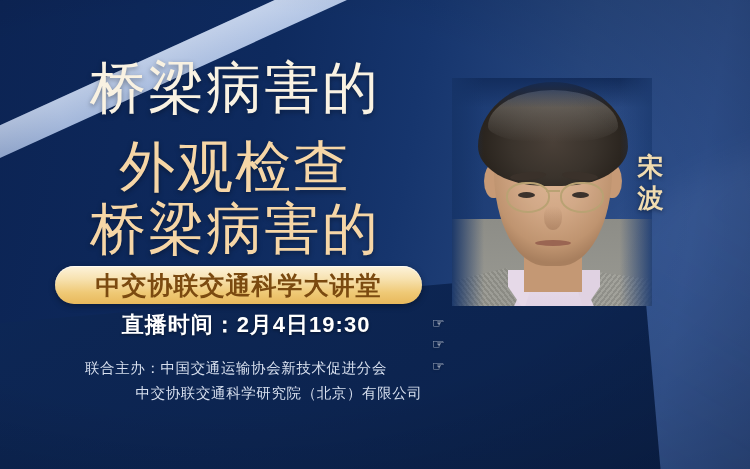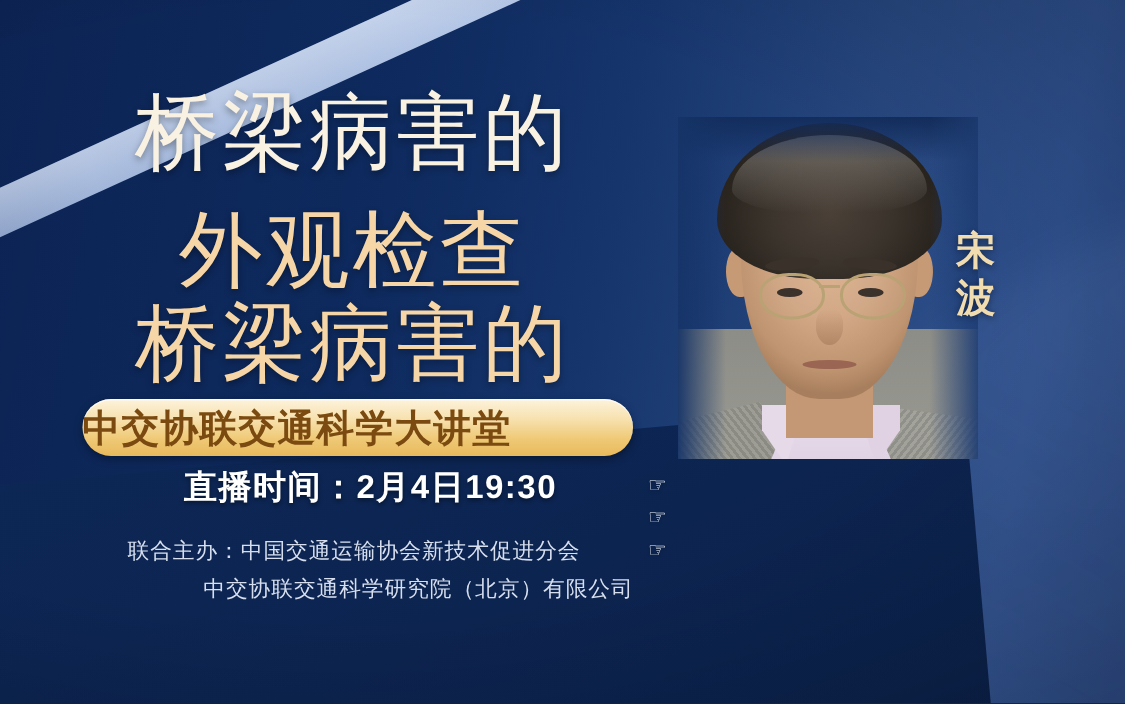--- a/index.html
+++ b/index.html
@@ -172,32 +172,33 @@
   .t1{font-size:56px;color:#f9f2e2;text-shadow:0 2px 5px rgba(0,0,0,.35);}
   .t2{font-size:56px;color:#f6d6a6;text-shadow:0 2px 5px rgba(0,0,0,.35);margin-top:20px;}
   .t3{font-size:56px;color:#f6d6a6;text-shadow:0 2px 5px rgba(0,0,0,.35);margin-top:2px;}
 
   .pill{
     position:absolute;left:55px;top:266px;
     width:367px;height:38px;
     border-radius:19px;
     background:linear-gradient(180deg,#fdf3dc 0%,#f7e2b0 34%,#efc976 70%,#e8b95c 100%);
     box-shadow:0 2px 6px rgba(0,0,0,.35), inset 0 1px 0 rgba(255,255,255,.65);
-    display:flex;align-items:center;justify-content:flex-start;
+    display:flex;align-items:center;justify-content:center;
   }
   .pill span{
     font-size:25px;font-weight:700;letter-spacing:1px;
     color:#7b4a10;
   }
 
   .livetime{
-    position:absolute;left:13px;top:310px;width:468px;
+    position:absolute;left:0;top:310px;width:468px;
     text-align:center;
     font-size:22px;font-weight:700;color:#ffffff;letter-spacing:1px;
     text-shadow:0 1px 3px rgba(0,0,0,.45);
+    padding-left:12px;
   }
 
   .organizers{
     position:absolute;left:0;top:356px;width:472px;
     text-align:center;
     color:#d7dfee;font-size:14.5px;line-height:1.72;letter-spacing:.6px;
   }
   .org-line{display:block;white-space:nowrap;text-align:center;}
   .org-line.indent{padding-left:86px;}
 

